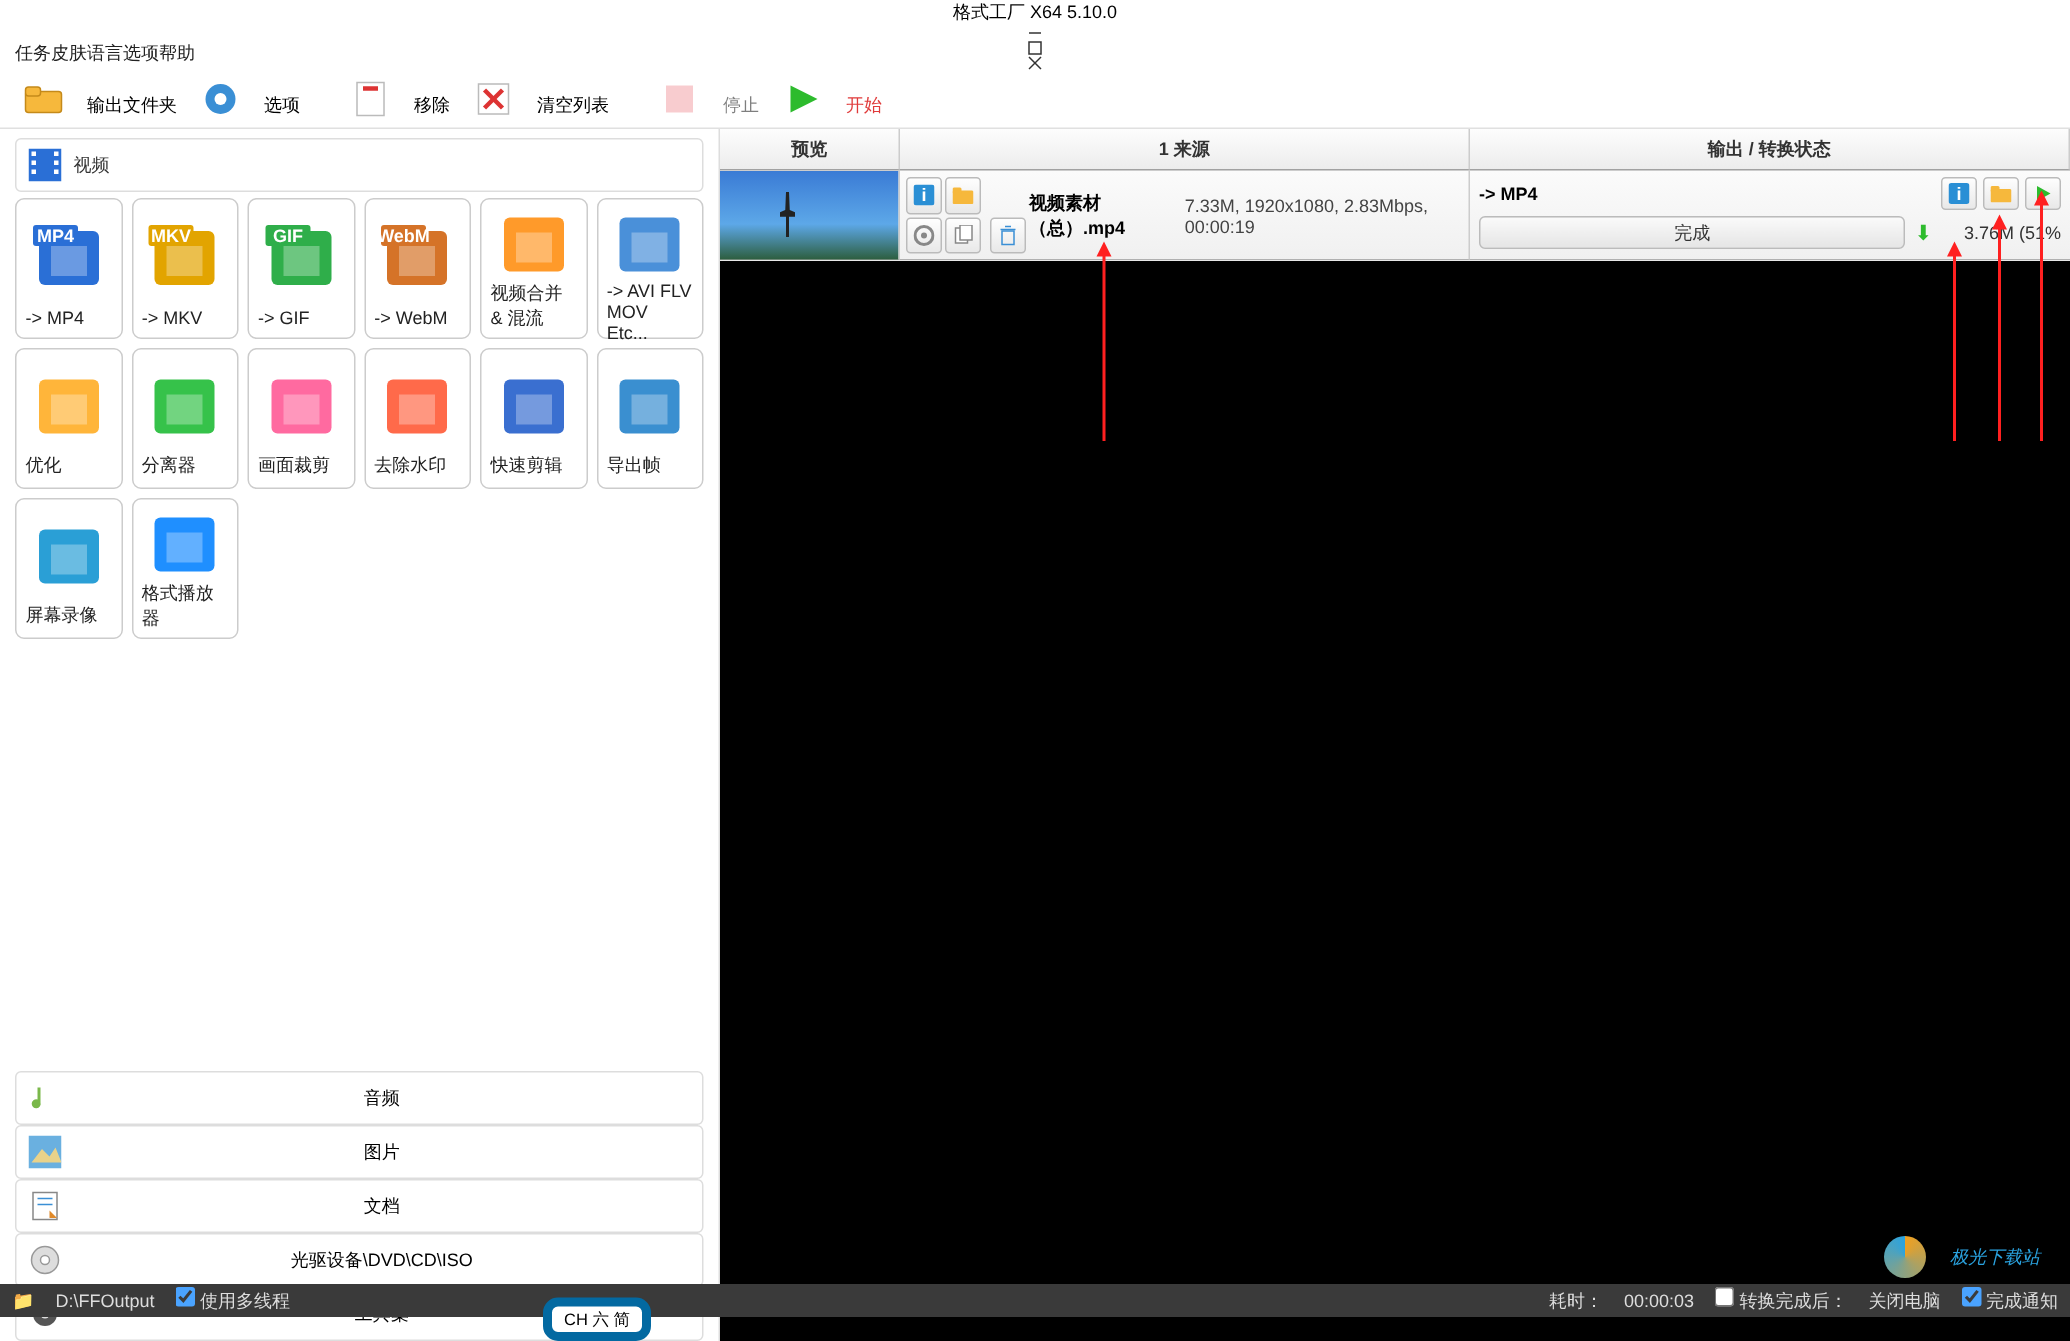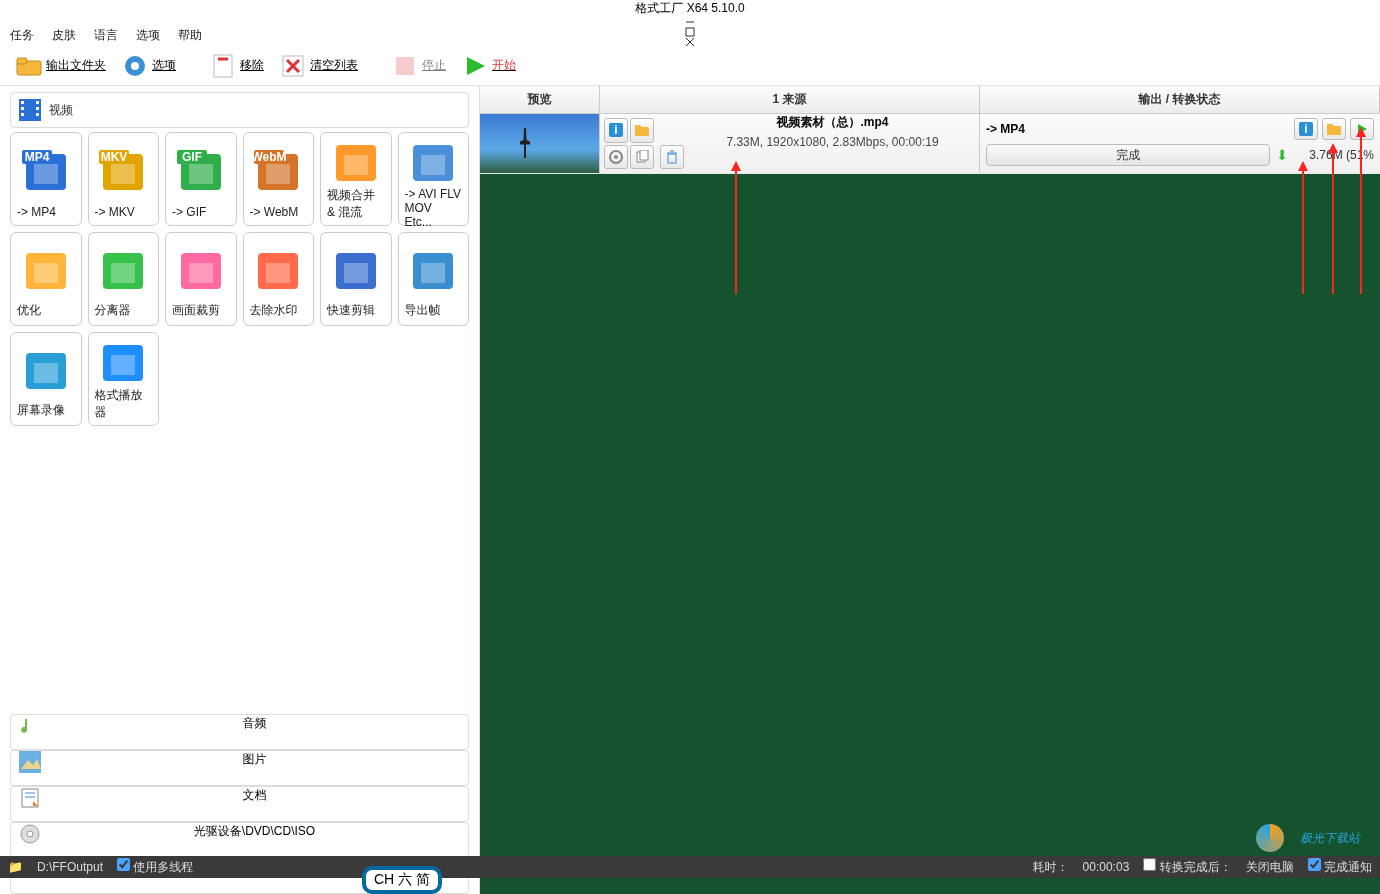--- a/index.html
+++ b/index.html
@@ -6,65 +6,65 @@
 body { background:#fff; width:1380px; height:894px; overflow:hidden; position:relative; }
 
 
 .titlebar { height:24px; display:flex; align-items:center; padding:0 6px; background:#fff;flex-direction:column; }
 .titlebar .appicon { width:16px; height:16px; margin-right:6px; background:radial-gradient(circle,#5b9bd5 40%,#2e74b5 70%); border-radius:50%; }
 .titlebar .spacer { flex:1; }
 .winbtn { width:28px; height:20px; display:flex; align-items:center; justify-content:center; color:#333; }
 .winbtn svg { width:10px; height:10px; }
 
 
-.menubar { height:22px; display:flex; align-items:center; padding:0 10px; gap:18px; }
+.menubar { height:22px; display:flex; align-items:center; padding:0 10px; }
 .menubar span { color:#222; }
 
 
 .toolbar { height:40px; display:flex; align-items:center; padding:4px 10px; gap:4px; border-bottom:1px solid #e0e0e0; }
-.tbtn { display:flex; align-items:center; gap:4px; padding:2px 6px;text-decoration:underline; }
+.tbtn { display:flex; align-items:flex-end; gap:16px; padding:2px 6px; }
 .tbtn .ticon { width:26px; height:26px; display:flex; align-items:center; justify-content:center; }
 .tbtn.disabled { opacity:.5; }
 
 
 .main { display:flex; height:808px; }
 .left { width:480px; background:#fff; display:flex; flex-direction:column; border-right:1px solid #ddd; }
-.right { flex:1; display:flex; flex-direction:column; position:relative; background:#14532d; }
+.right { flex:1; display:flex; flex-direction:column; position:relative; background:#000000; }
 
 
 .cathdr { height:36px; background:#fff; border:1px solid #ddd; border-radius:4px; margin:6px 10px 4px 10px; display:flex; align-items:center; padding:0 8px; }
 .cathdr .cicon { width:22px; height:22px; margin-right:8px; }
 .cathdr .clabel { flex:1; color:#333; }
 
 
 .grid { display:grid; grid-template-columns:repeat(6,1fr); gap:6px; padding:0 10px; }
 .tile { border:1px solid #ccc; border-radius:6px; height:94px; padding:6px; display:flex; flex-direction:column; background:#fff; }
 .tile .timg { flex:1; display:flex; align-items:center; justify-content:center; }
 .tile .tlabel { font-size:12px; color:#222; }
 
 .catlist { margin-top:auto; }
-.catrow { height:36px; border:1px solid #ddd; border-radius:4px; margin:0 10px; display:flex; padding:0 8px; background:#fff; }
+.catrow { height:36px; border:1px solid #ddd; border-radius:4px; margin:0 10px; display:flex; align-items:center; padding:16px 8px; background:#fff; }
 .catrow .cicon { width:22px; height:22px; margin-right:8px; }
 .catrow .clabel { flex:1; text-align:center; }
 
 
 .rhdr { display:flex; height:28px; border-bottom:1px solid #ccc; background:linear-gradient(#fdfdfd,#ececec); }
 .rhdr > div { border-right:1px solid #ccc; display:flex; align-items:center; justify-content:center; font-weight:bold; color:#333; }
 .col-prev { width:120px; }
 .col-src { width:380px; }
 .col-out { flex:1; }
 
 
 .taskrow { display:flex; height:60px; border-bottom:1px solid #e8e8e8; background:linear-gradient(#fbfbfb,#f0f0f0); }
 .taskrow .thumb { width:120px; background:linear-gradient(#3a7bd5 0%,#5da8e8 60%,#2d5e3f 100%); position:relative; border-right:1px solid #ccc; }
 .taskrow .thumb::after { content:""; position:absolute; left:40px; top:14px; width:10px; height:30px; background:#222; clip-path:polygon(40% 0,60% 0,65% 40%,100% 45%,100% 55%,60% 55%,60% 100%,40% 100%,40% 55%,0 55%,0 45%,35% 40%); }
 .srcarea { width:380px; display:flex; border-right:1px solid #ccc; }
 .srcbtns { width:58px; display:grid; grid-template-columns:1fr 1fr; grid-template-rows:1fr 1fr; gap:2px; padding:4px; }
 .srcbtns .sb, .outbtns .ob { border:1px solid #bbb; border-radius:3px; background:linear-gradient(#fefefe,#e8e8e8); display:flex; align-items:center; justify-content:center; }
-.srcmeta { flex:1; display:flex; flex-direction:column; justify-content:flex-start; align-items:center; gap:4px; }
+.srcmeta { flex:1; display:flex; justify-content:flex-start; align-items:center; gap:4px; }
 .srcmeta .fname { font-weight:bold; }
 .srcmeta .finfo { color:#444; }
 .outarea { flex:1; display:flex; flex-direction:column; padding:4px 6px; gap:4px; position:relative; }
 .outtop { display:flex; align-items:center; gap:6px; }
 .outtop .tgt { font-weight:bold; flex:0 0 auto; margin-right:auto; }
 .outbtns { display:flex; gap:4px; }
 .outbtns .ob { width:24px; height:22px; }
 .outbot { display:flex; align-items:center; gap:6px; }
 .prog { flex:1; height:22px; border:1px solid #bbb; border-radius:4px; background:linear-gradient(#fafafa,#e5e5e5); display:flex; align-items:center; justify-content:center; color:#333; }
 .dlicon { color:#2dbb2d; font-size:14px; }
@@ -75,21 +75,21 @@
 .arrow::before { content:""; position:absolute; top:-8px; left:-4px; border:5px solid transparent; border-bottom:10px solid #ff2020; }
 
 
 .status { position:absolute; left:0; right:0; bottom:16px; height:22px; background:#3a3a3a; color:#ddd; display:flex; align-items:center; padding:0 8px; gap:14px; font-size:11px; }
 .status .spacer { flex:1; }
 .status input[type=checkbox]{ accent-color:#4aa3ff; }
 
 .watermark { position:absolute; right:20px; bottom:42px; font-size:18px; color:#2aa3e0; font-style:italic; display:flex; align-items:center; gap:16px; }
 .watermark .wicon { width:28px; height:28px; border-radius:50%; background:conic-gradient(#f0a020,#2aa3e0); }
 
-.imebadge { position:absolute; left:362px; bottom:0; border:4px solid #0369a1; border-radius:10px; padding:1px 8px; background:#fff; font-size:14px; }
+.imebadge { position:absolute; left:362px; bottom:0; border:6px solid #0369a1; border-radius:10px; padding:1px 8px; background:#fff; font-size:11px; }
 
 svg { display:block; }
 </style>
 </head>
 <body>
 
 <div class="titlebar">
   <div class="appicon"></div>
   <span>格式工厂 X64 5.10.0</span>
   <div class="spacer"></div>

